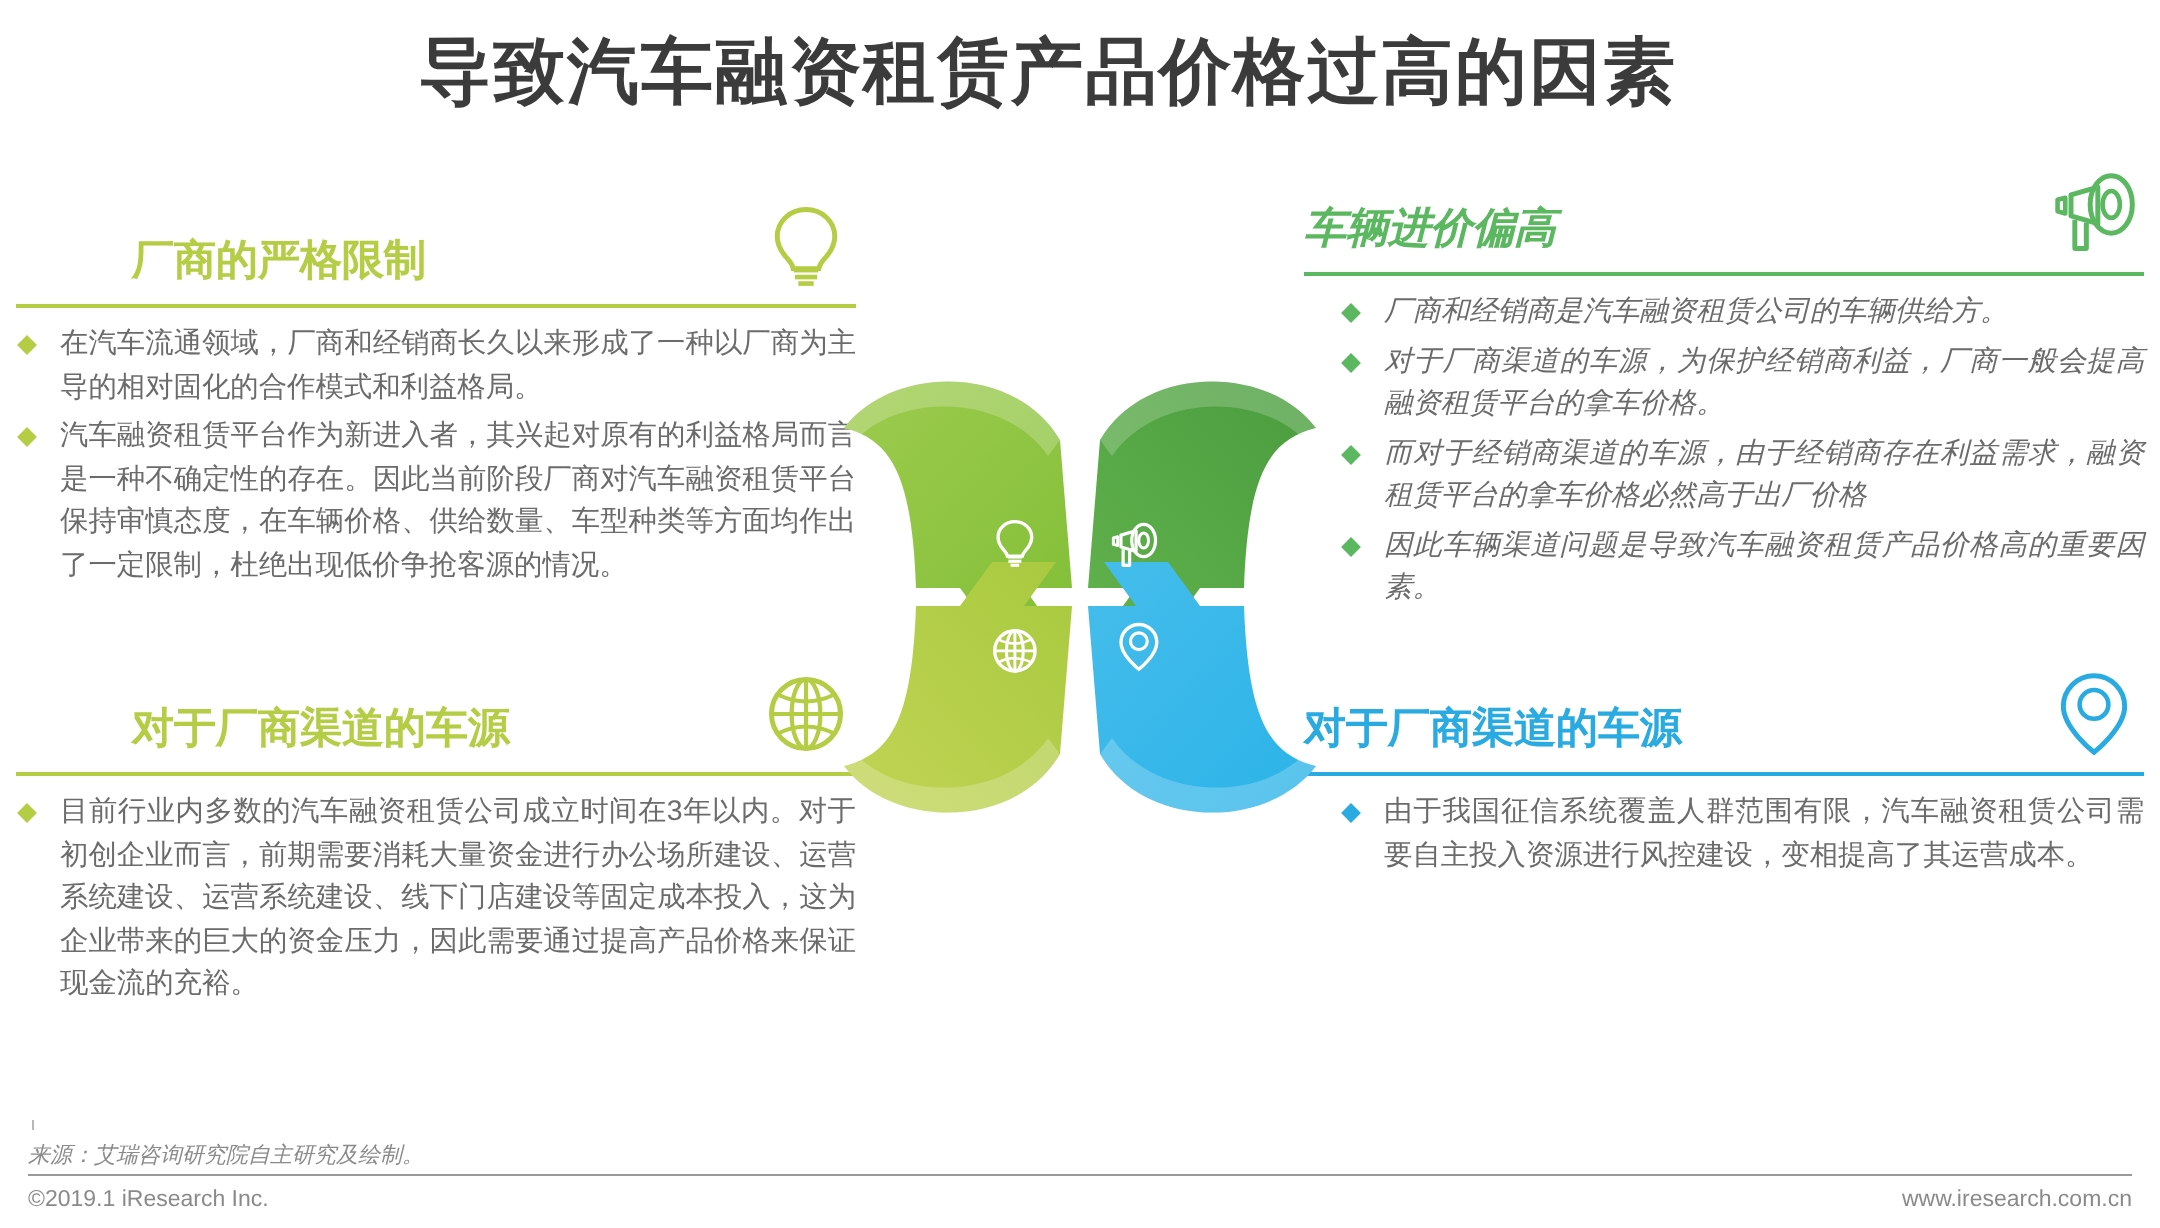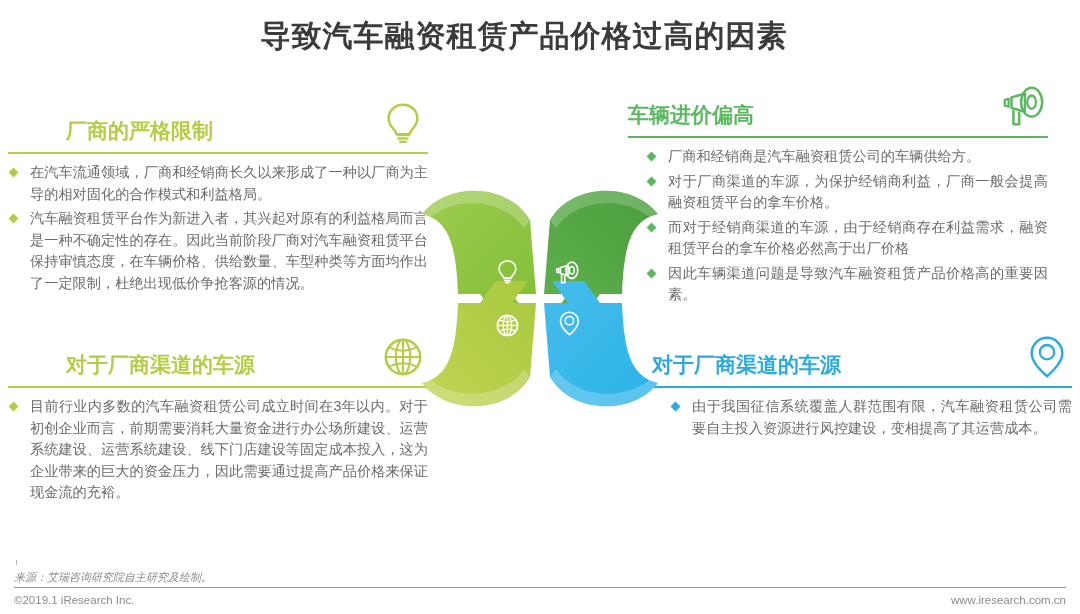--- a/index.html
+++ b/index.html
@@ -18,35 +18,35 @@
     overflow: hidden;
   }
 
   
   #title {
     position: absolute;
     left: 0;
     top: 14px;
     width: 1048px;
     text-align: center;
-    font-size: 30px;
+    font-size: 36px;
     font-weight: bold;
     color: #3b3b3b;
     letter-spacing: 1px;
     line-height: 44px;
     white-space: nowrap;
   }
 
   
   .panel {
     position: absolute;
     width: 420px;
   }
   #panel-tl { left: 8px;   top: 100px; }
-  #panel-tr { left: 628px; top: 84px; }
+  #panel-tr { left: 652px; top: 84px; font-style: italic; }
   #panel-bl { left: 8px;   top: 334px; }
   #panel-br { left: 652px; top: 334px; }
 
   .panel-head {
     position: relative;
     height: 52px;
   }
   .panel-head .head-title {
     position: absolute;
     bottom: 8px;

